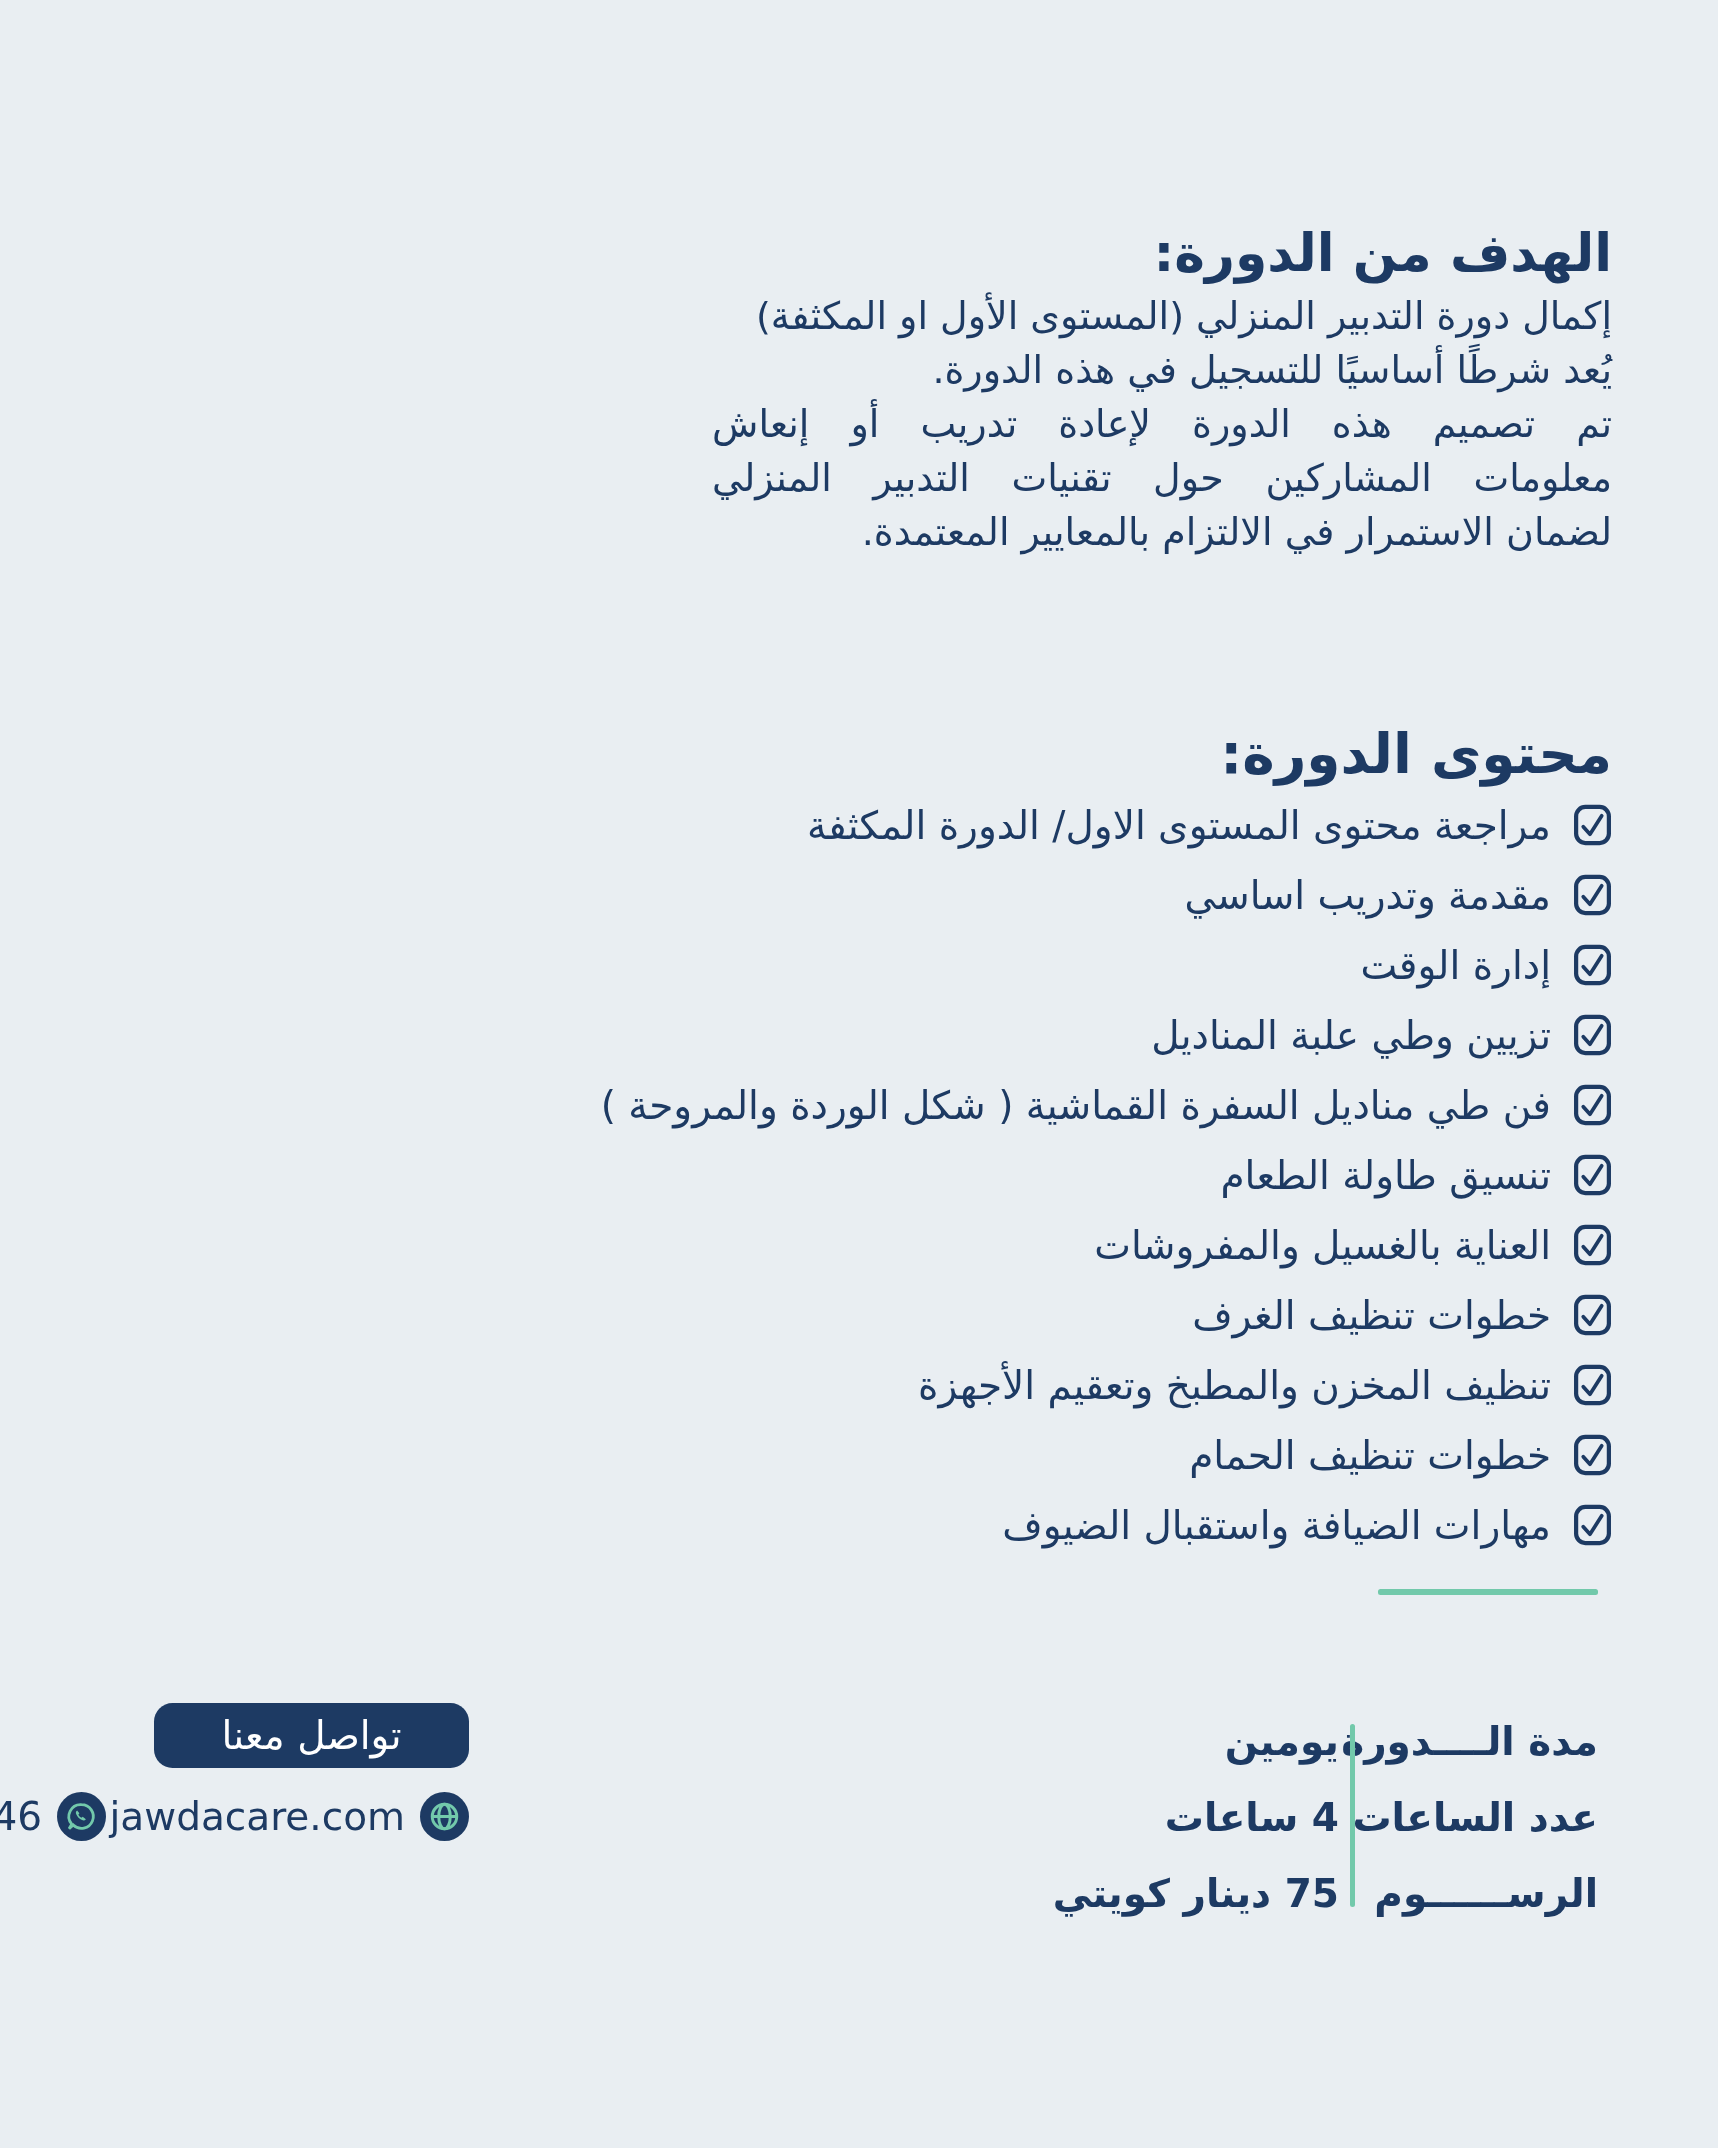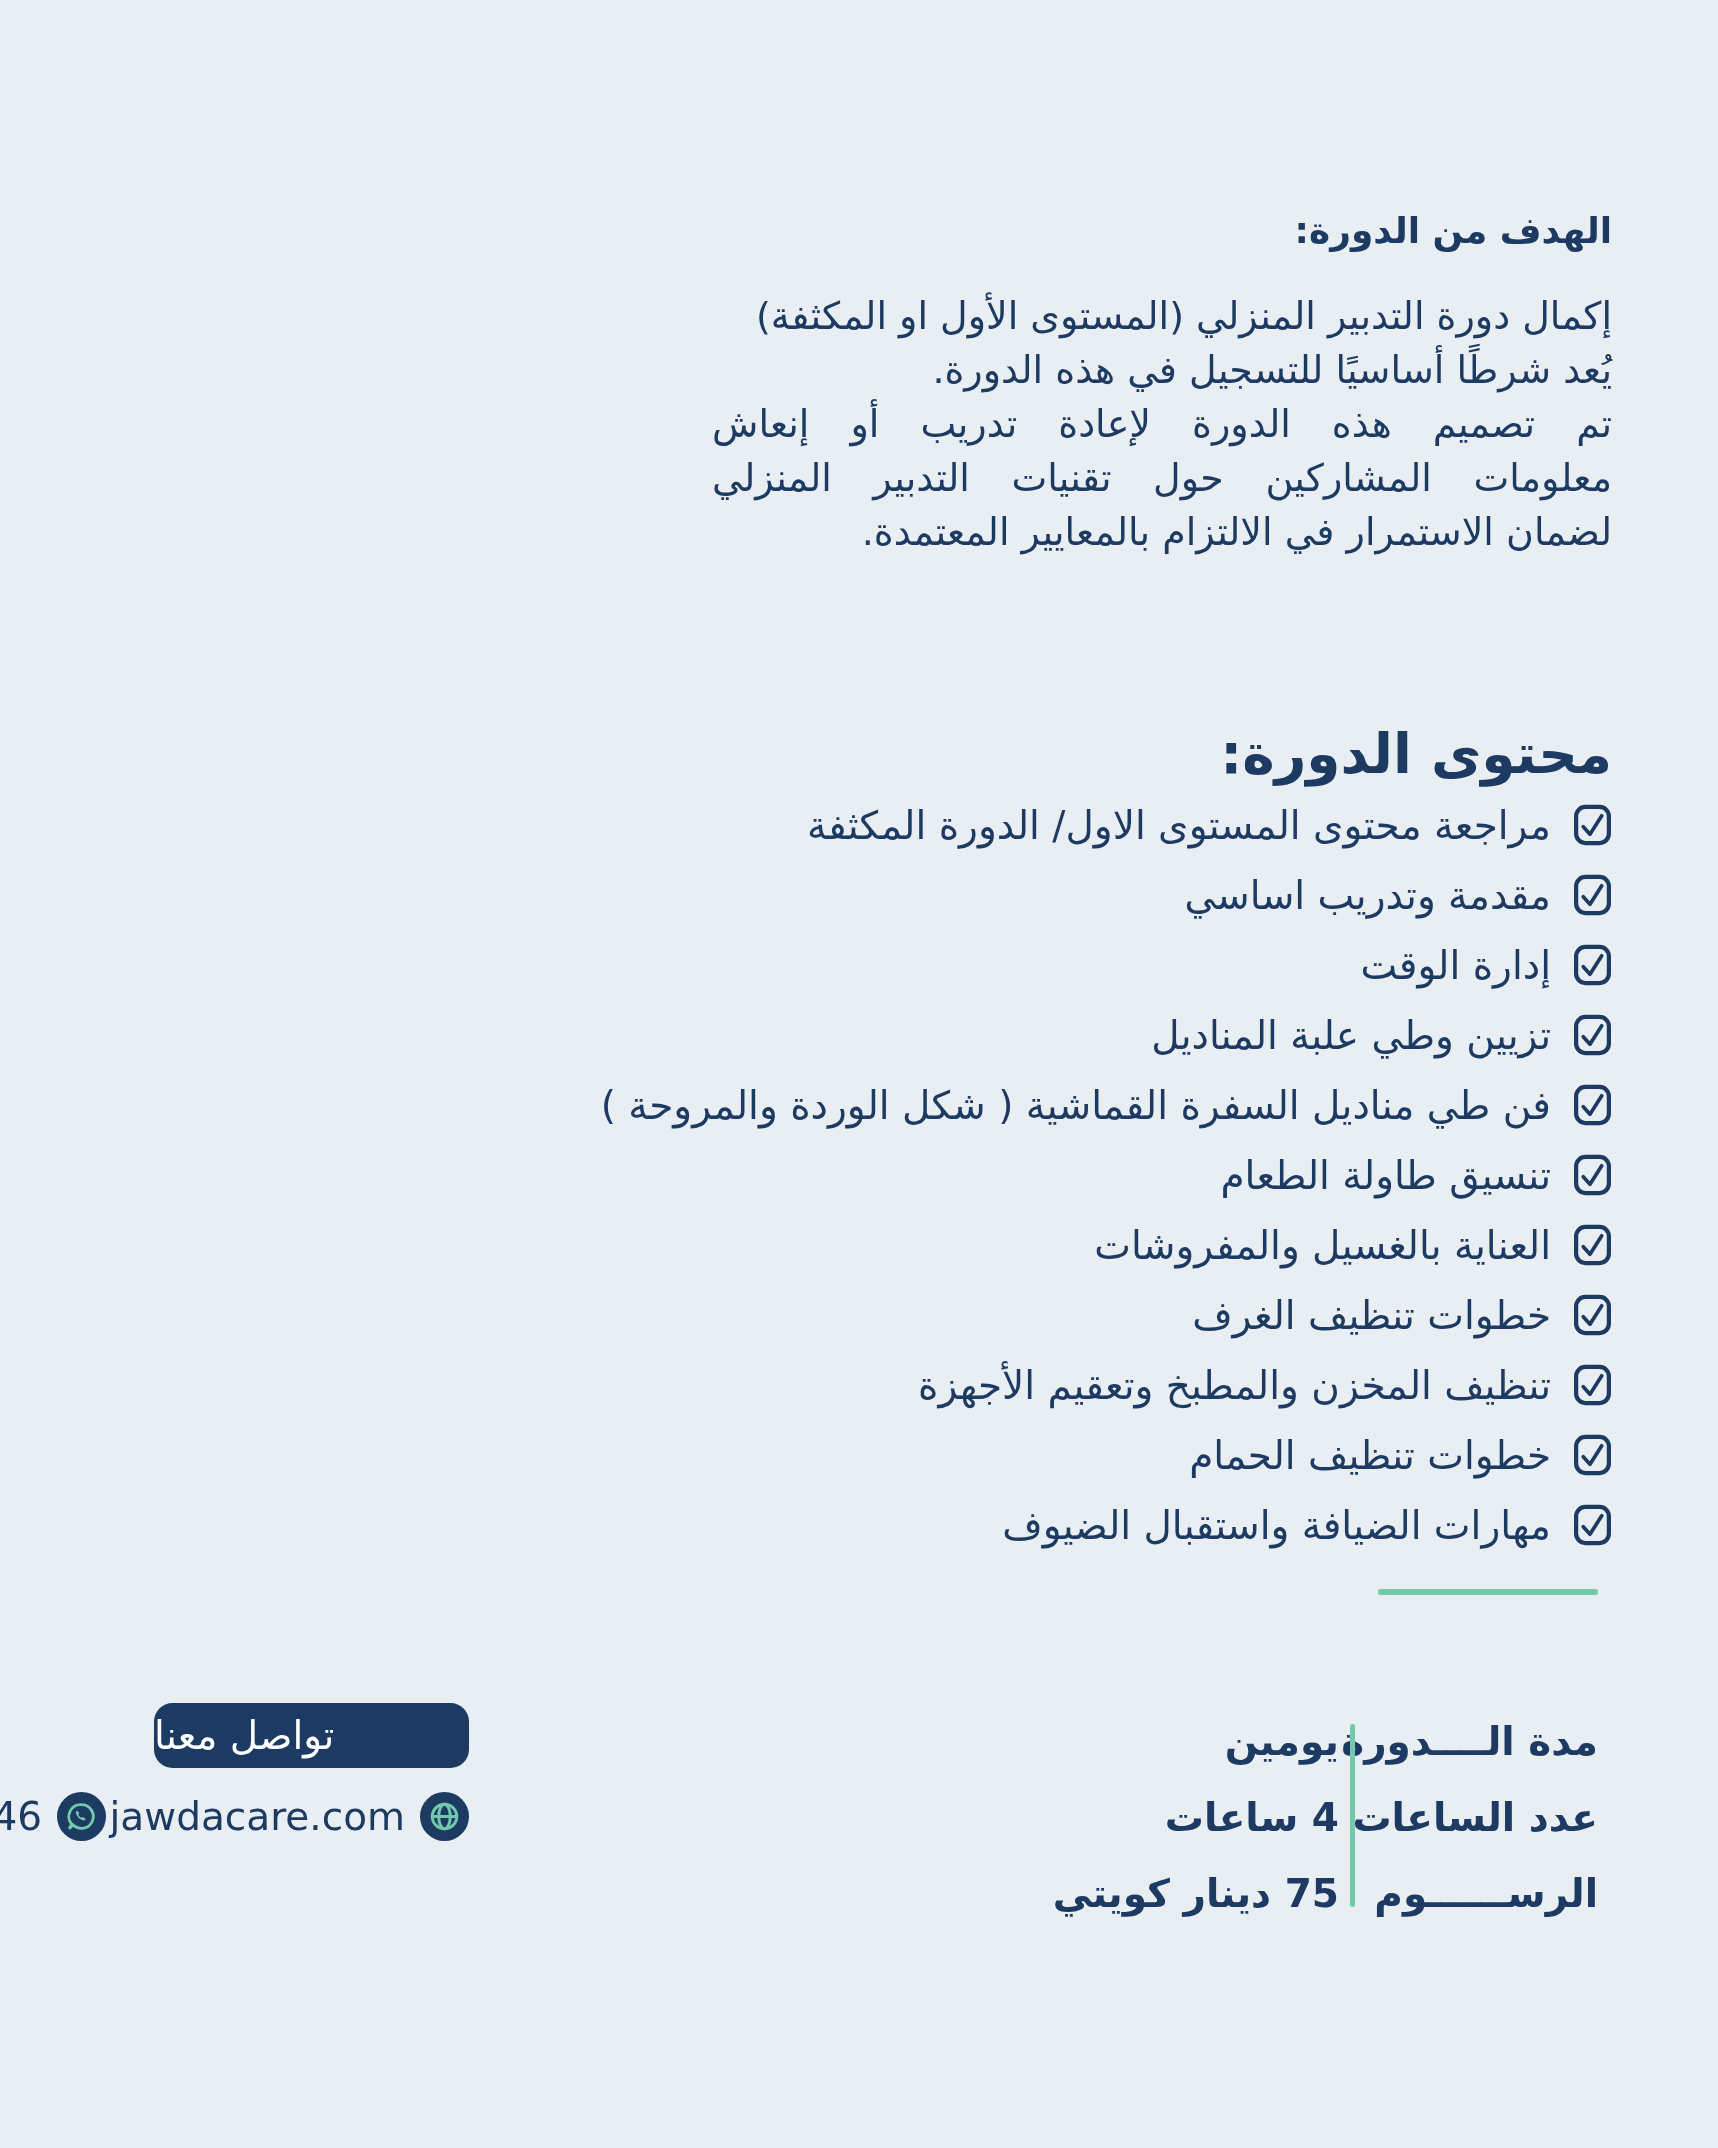--- a/index.html
+++ b/index.html
@@ -1,40 +1,40 @@
 <!DOCTYPE html>
 <html lang="ar" dir="rtl" style="font-size:13.4px"><head>
 <meta charset="utf-8">
 <style>
   html,body{margin:0;padding:0;background:#cfd6db;}
   .page{
     position:relative;width:1718px;height:2148px;background:#e9eef2;
     font-family:"DejaVu Sans",sans-serif;color:#1d3a63;overflow:hidden;direction:rtl;
   }
   
-  .goal-title{position:absolute;top:180px;right:106px;font-size:36px;font-weight:bold;}
+  .goal-title{position:absolute;top:180px;right:106px;font-size:52px;font-weight:bold;}
   .goal-paragraph{position:absolute;top:289px;right:106px;width:900px;font-size:38px;line-height:54px;}
   .para-line{text-align:right;}
   .para-line.justify{text-align:justify;text-align-last:justify;}
   
   .content-title{position:absolute;top:676px;right:106px;font-size:55px;font-weight:bold;}
   .checklist{position:absolute;top:790px;right:106px;margin:0;padding:0;list-style:none;width:1494px;}
   .check-item{display:flex;align-items:center;gap:22px;height:70px;font-size:39px;}
   .checkbox{flex:0 0 auto;}
   
   .divider-line{position:absolute;top:1589px;right:120px;width:220px;height:5.9px;background:#72c9ab;border-radius:2.5px;}
   .info-block{position:absolute;top:1703px;right:120px;width:571px;}
   .info-sep{position:absolute;top:21px;right:243px;width:5px;height:183px;background:#72c9ab;border-radius:2.5px;}
   .info-row{display:flex;flex-wrap:nowrap;height:76px;align-items:center;}
   .info-label{width:237px;text-align:right;font-size:39px;font-weight:bold;white-space:nowrap;}
   .info-value{margin-right:22px;font-size:39px;font-weight:bold;white-space:nowrap;}
   
   .contact-block{position:absolute;top:1703px;left:154px;width:315px;direction:rtl;}
   .contact-button{width:315px;height:65px;background:#1d3a63;border-radius:18.5px;
-    display:flex;align-items:center;justify-content:flex-end;color:#fff;font-size:39px;}
+    display:flex;align-items:center;justify-content:center;color:#fff;font-size:39px;}
   .contact-rows{margin-top:23.5px;display:flex;gap:3.4px;}
   .contact-row{display:flex;align-items:center;justify-content:flex-start;gap:15px;min-height:50px;}
   .contact-text{font-size:39px;direction:ltr;unicode-bidi:embed;}
   .soc-icons{display:flex;gap:3.4px;}
 </style>
 </head>
 <body>
 
 <div class="page">
 

